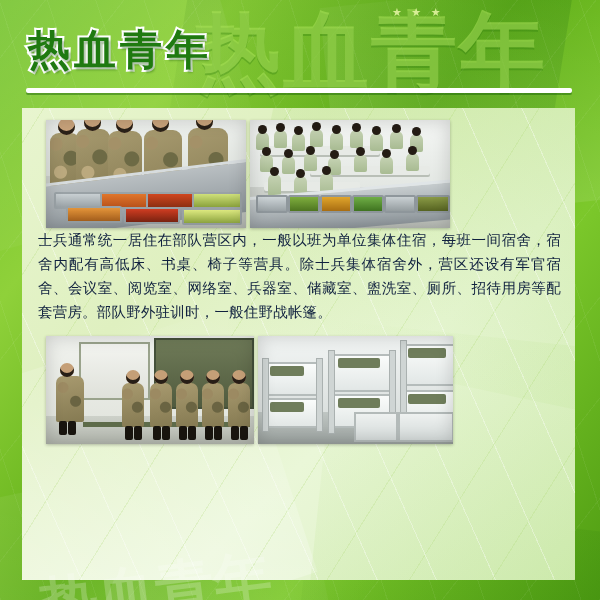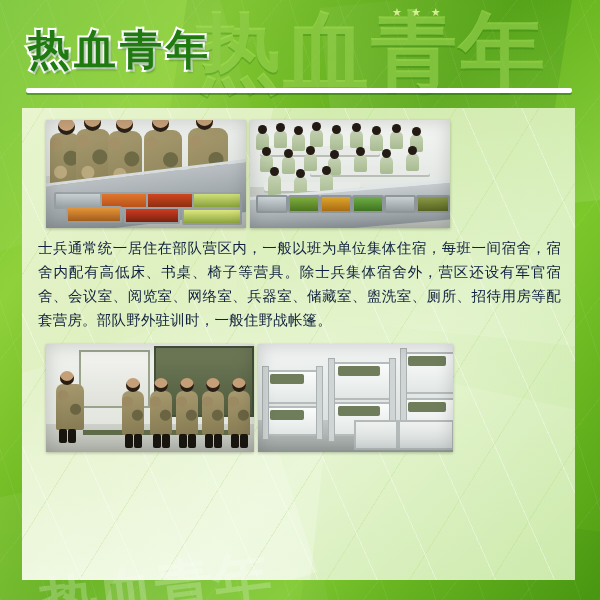--- a/index.html
+++ b/index.html
@@ -101,21 +101,21 @@
   .para{
     position:relative;z-index:3;
     margin:0 14px 0 16px;
     color:#10213f;
     font-size:14.5px;line-height:24px;
     letter-spacing:.2px;
     font-family:"DejaVu Sans","Liberation Sans",sans-serif;
     text-align:justify;
   }
   #para1{padding-top:14px;}
-  #para2{padding-top:8px;}
+  #para2{padding-top:0;}
 
   
   .photo-row{position:relative;z-index:3;display:flex;gap:4px;margin:12px 0 0 24px;}
   .photo{position:relative;overflow:hidden;background:#cfd8c6;
          box-shadow:0 1px 3px rgba(0,0,0,.25);}
   .ph-a{width:200px;height:108px;}
   .ph-b{width:200px;height:108px;}
   .ph-c{width:208px;height:108px;}
   .ph-d{width:195px;height:108px;}
 

